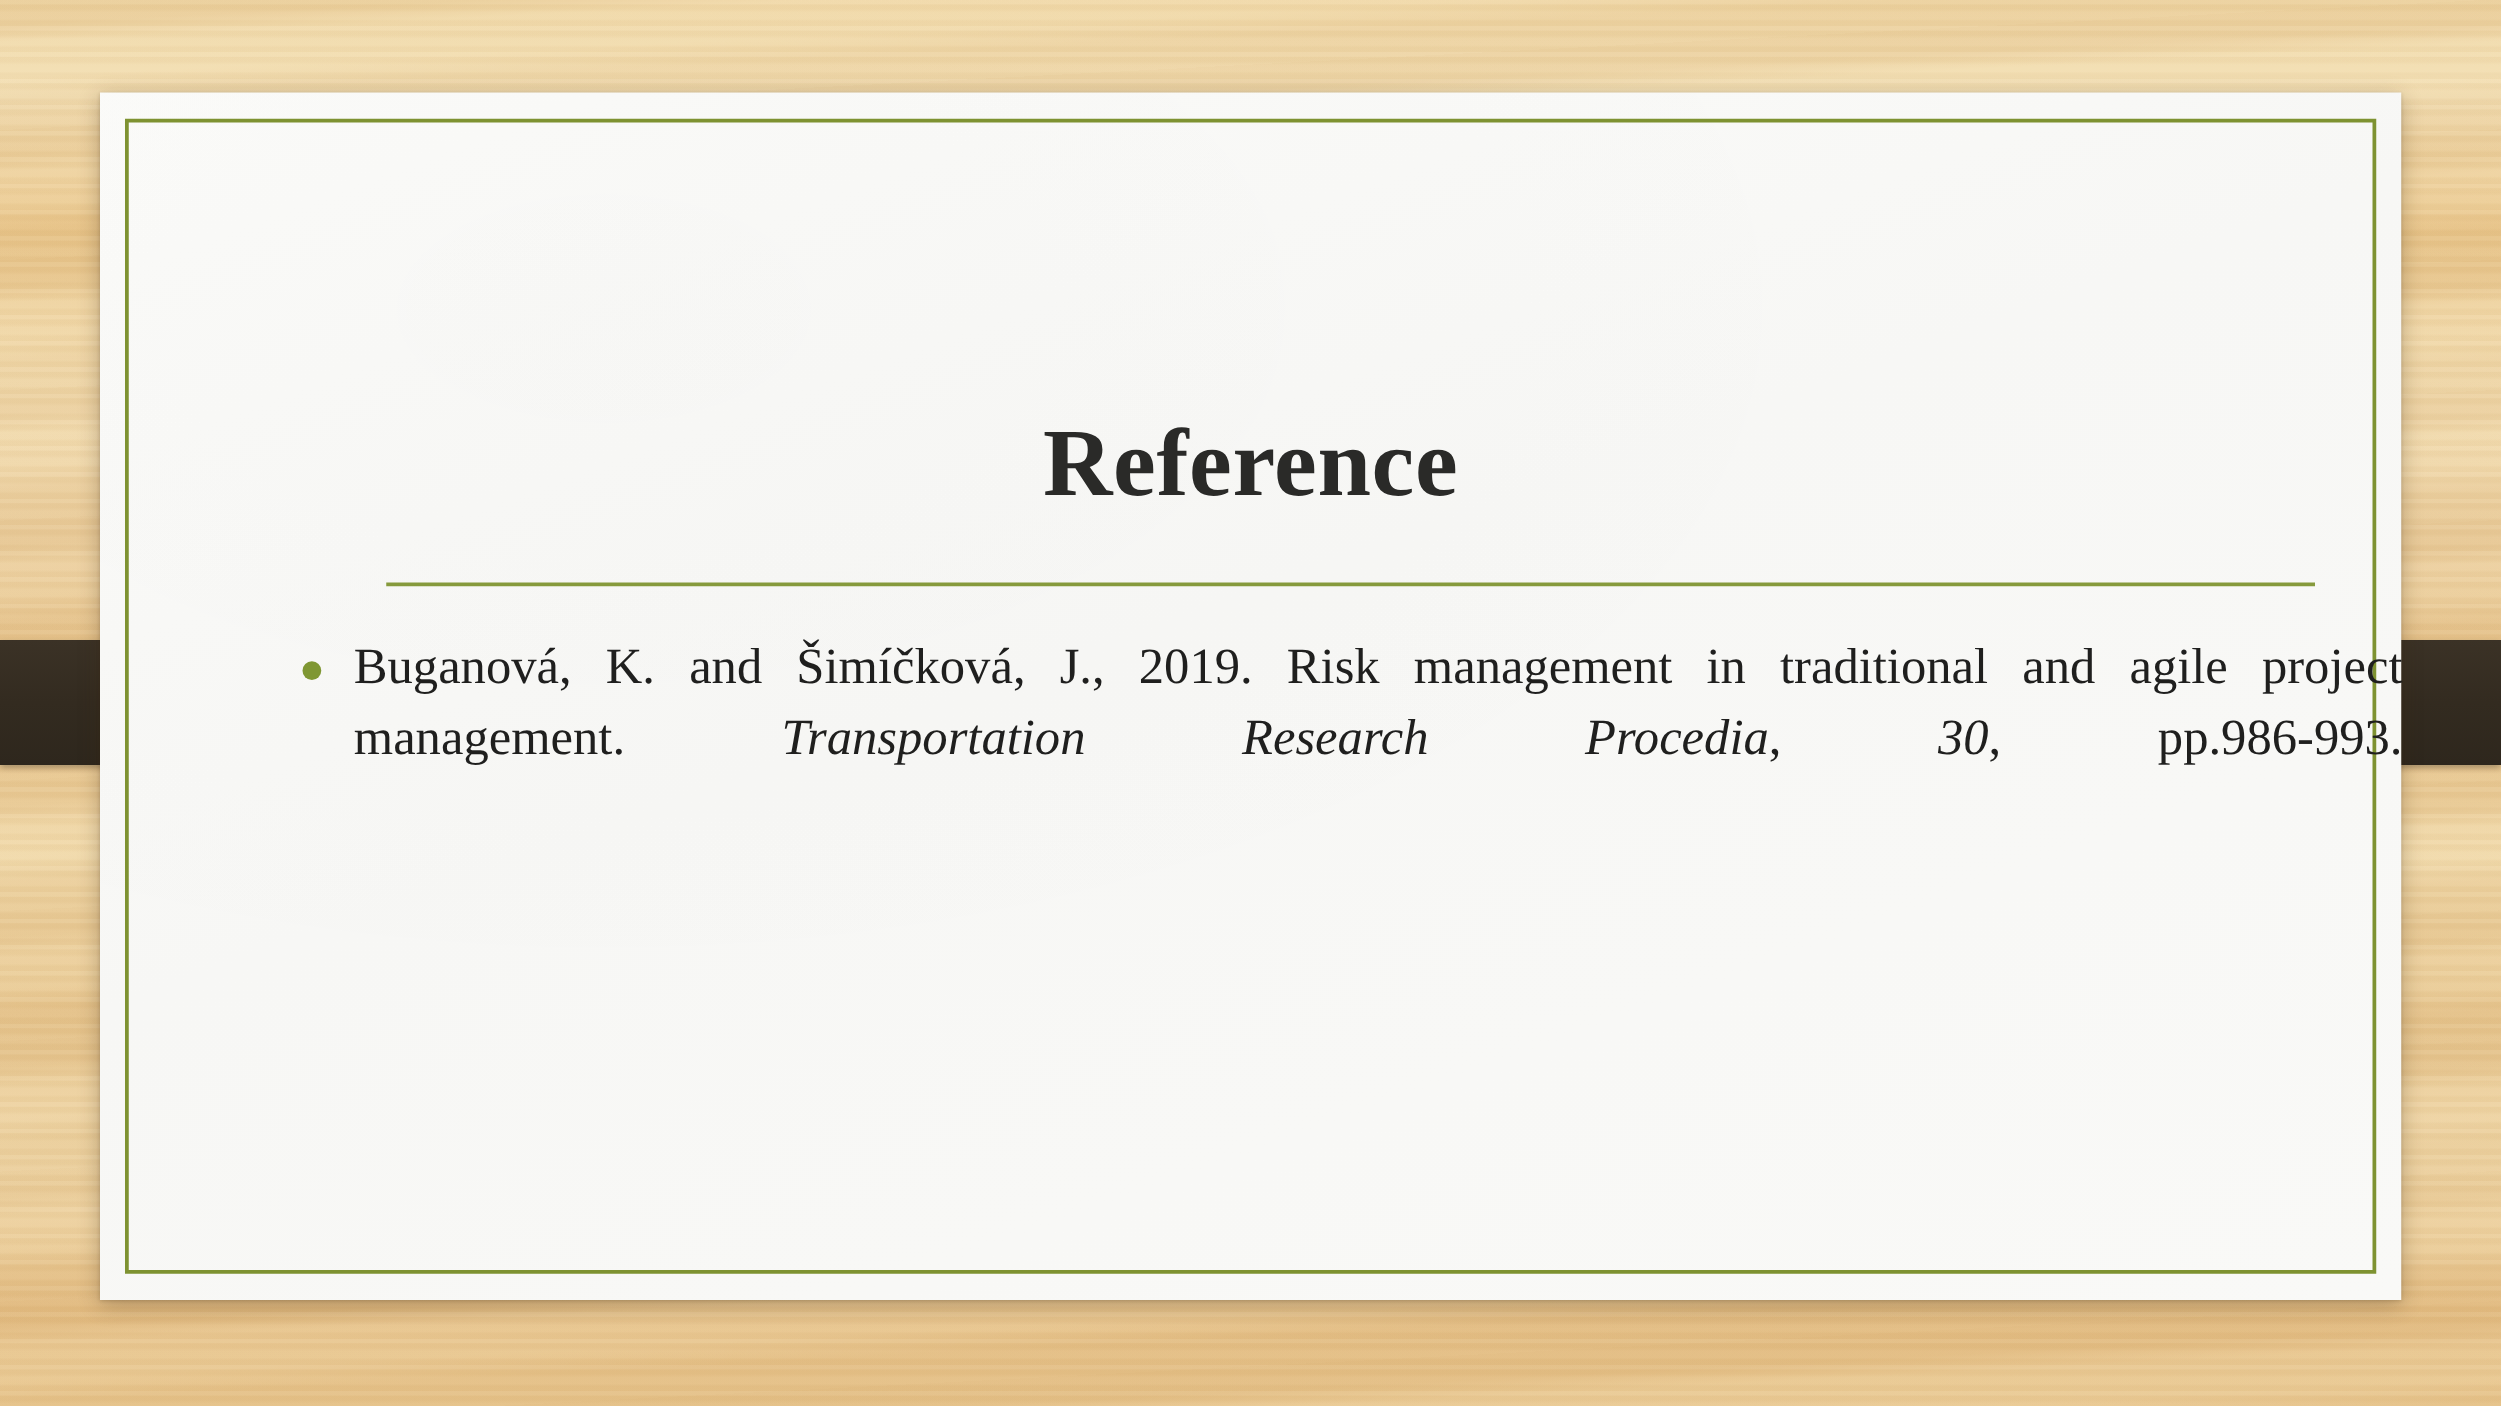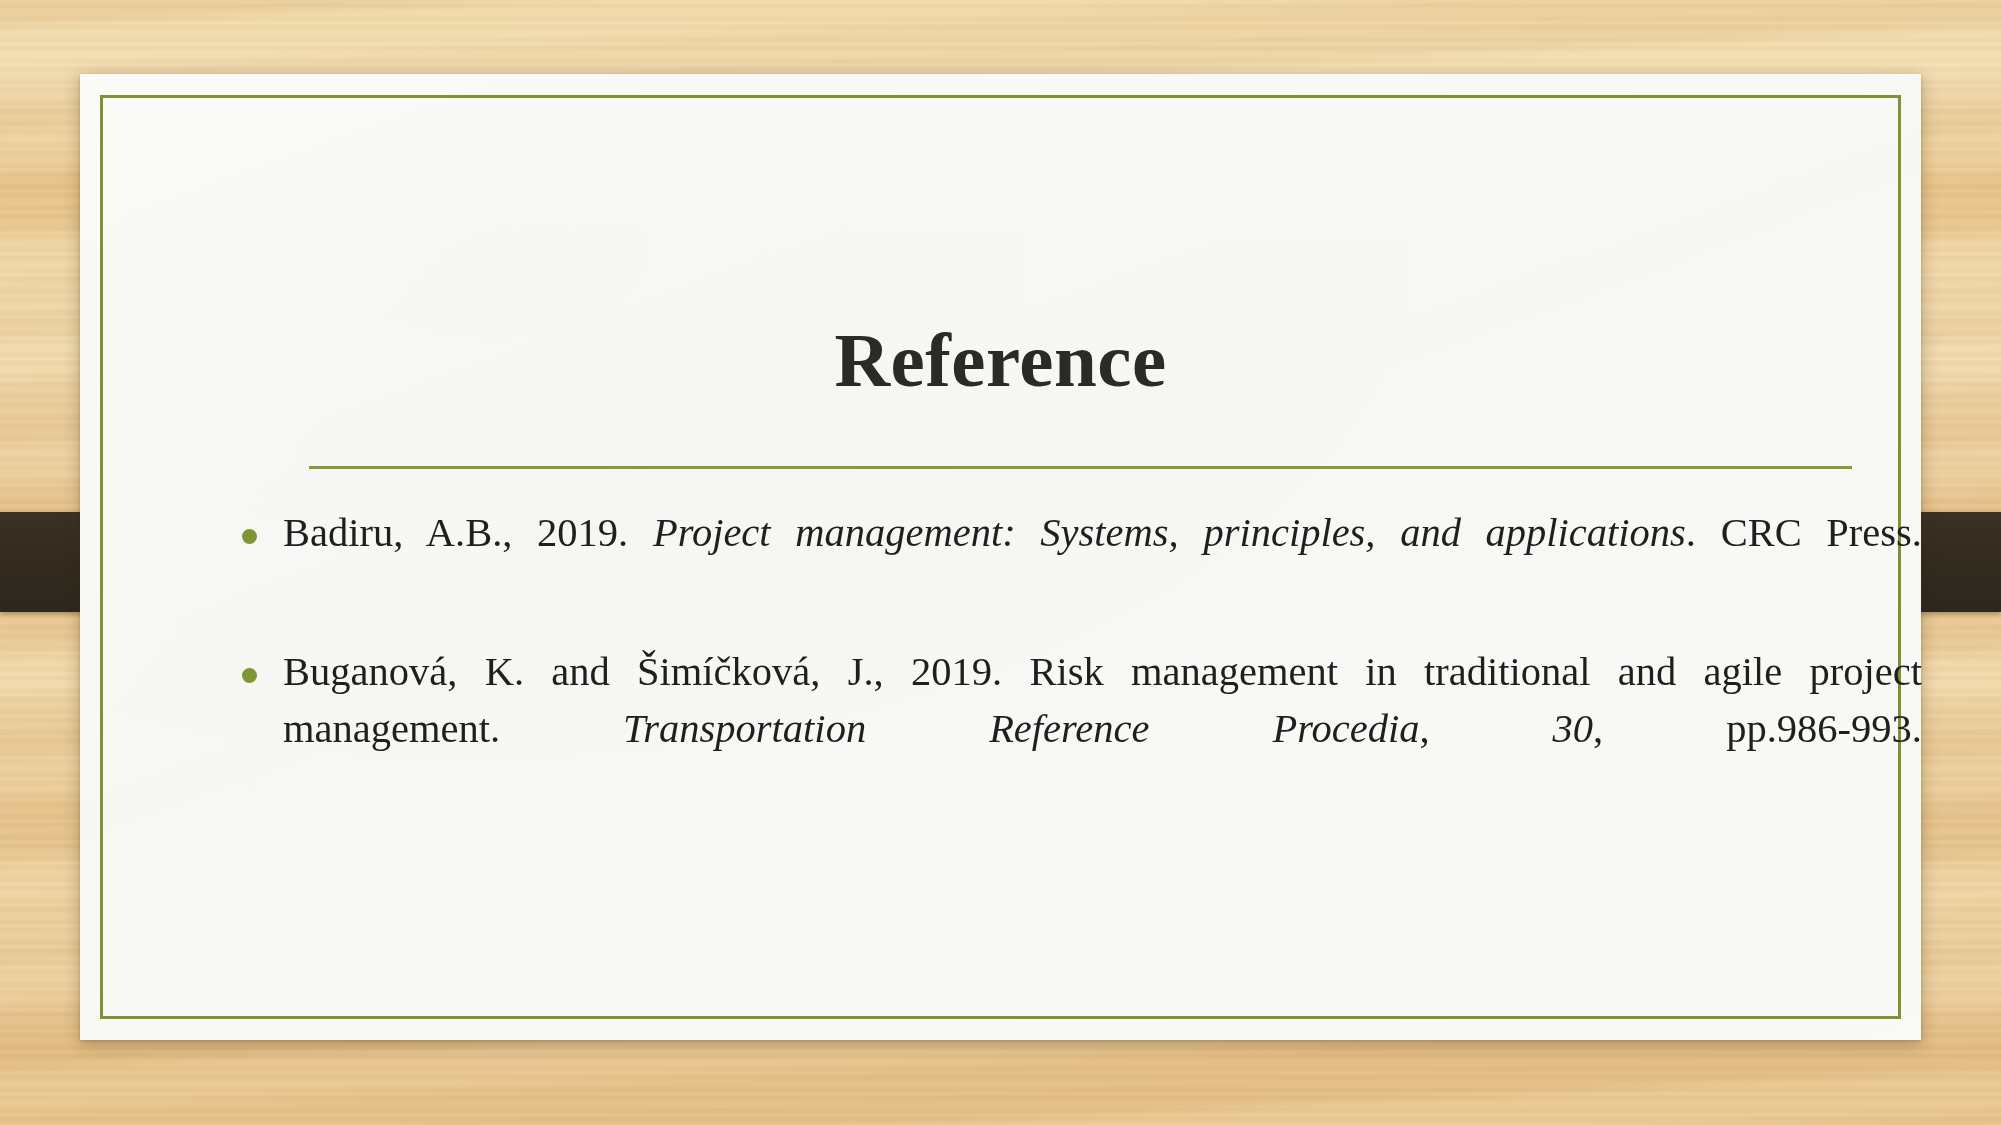--- a/index.html
+++ b/index.html
@@ -115,21 +115,21 @@
   
   .content {
     position: absolute;
     inset: 0;
   }
 
   .slide-title {
     position: absolute;
     left: 0;
     right: 0;
-    top: 196px;
+    top: 206px;
     text-align: center;
     font-size: 77px;
     font-weight: bold;
     color: #2a2a28;
     letter-spacing: 0.5px;
     line-height: 1;
   }
 
   .title-rule {
     position: absolute;
@@ -200,27 +200,23 @@
     <div class="card-inner-border"></div>
 
     <div class="content">
 
       <h1 class="slide-title">Reference</h1>
 
       <div class="title-rule"></div>
 
       <div class="body-list">
 
+
         <div class="bullet-row">
           <span class="bullet-dot"></span>
-          <div class="bullet-text">Badiru, A.B., 2019. <i>Project management: Systems, principles, and applications</i>. CRC Press.</div>
-        </div>
-
-        <div class="bullet-row">
-          <span class="bullet-dot"></span>
-          <div class="bullet-text">Buganová, K. and Šimíčková, J., 2019. Risk management in traditional and agile project management. <i>Transportation Reference Procedia</i>, <i>30</i>, pp.986-993.</div>
+          <div class="bullet-text">Buganová, K. and Šimíčková, J., 2019. Risk management in traditional and agile project management. <i>Transportation Research Procedia</i>, <i>30</i>, pp.986-993.</div>
         </div>
 
 
       </div>
     </div>
   </div>
 </div>
 
 </body></html>

